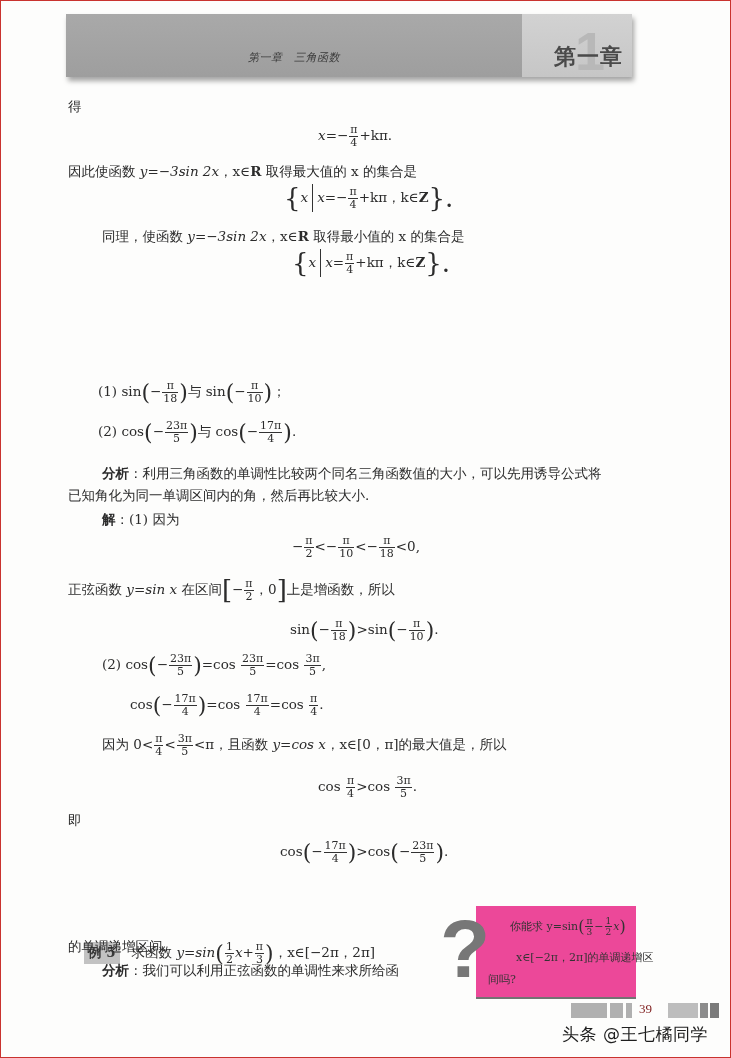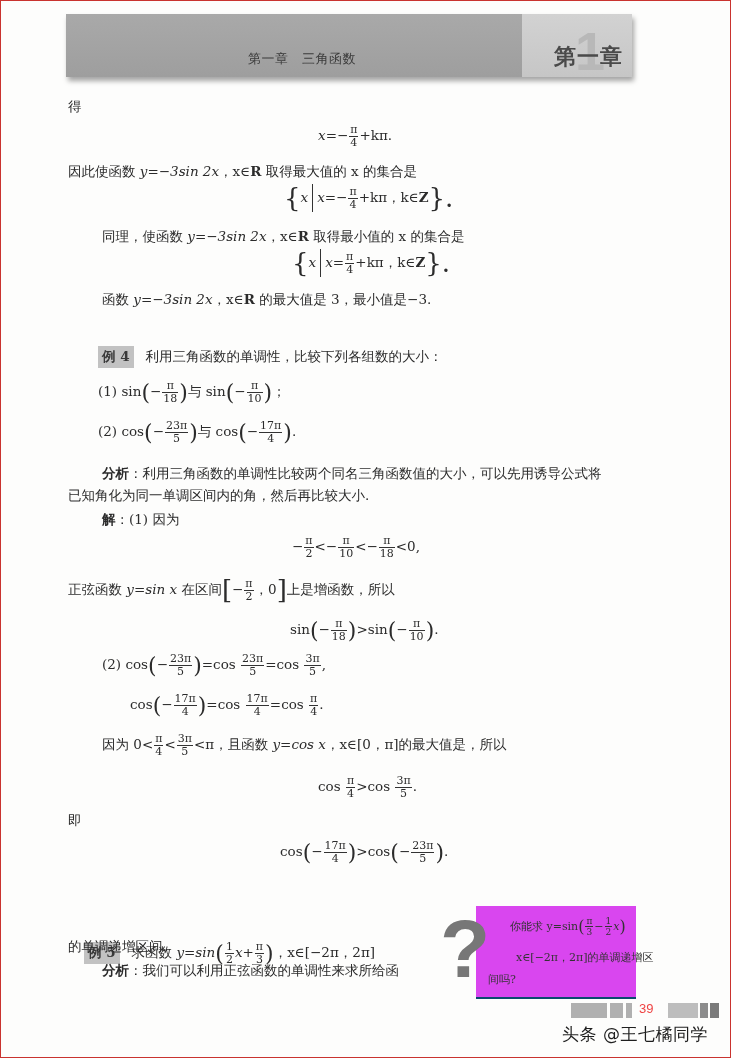--- a/index.html
+++ b/index.html
@@ -22,22 +22,22 @@
   .banner {
     position: absolute; left: 66px; top: 14px; width: 566px; height: 63px;
     background: linear-gradient(#a9a9a9, #9e9e9e);
     box-shadow: 2px 4px 5px rgba(0,0,0,0.35);
   }
   .banner-right {
     position: absolute; left: 522px; top: 14px; width: 110px; height: 63px;
     background: linear-gradient(#d2d2d2, #c6c6c6);
   }
   .banner-title {
-    position: absolute; left: 248px; top: 50px; font-size: 13px; color: #3a3a3a;
-    letter-spacing: 0.5px;
+    position: absolute; left: 248px; top: 50px; font-size: 11px; color: #3a3a3a;
+    font-style: italic; letter-spacing: 0.5px;
   }
   .chapter-big-num {
     position: absolute; left: 575px; top: 20px; font-size: 54px; font-weight: bold;
     color: #b8b8b8; font-family: "Liberation Sans", sans-serif;
   }
   .chapter-label {
     position: absolute; left: 554px; top: 42px; font-size: 22px; font-weight: bold;
     color: #4a4a4a; letter-spacing: 1px;
   }
   i.v { font-style: italic; }
@@ -52,30 +52,30 @@
   .brack { font-size: 26px; vertical-align: middle; line-height: 1; font-weight: 200; }
   .bar { display: inline-block; width: 1px; height: 28px; background: #333; vertical-align: middle; margin: 0 4px; }
   .example-tag {
     display: inline-block; background: #c2c2c2; color: #3a3a3a; padding: 2px 4px;
     margin-right: 12px; font-weight: bold;
   }
   .b { font-weight: bold; font-family: Liberation Mono, monospace; }
   
   .qbox {
     position: absolute; left: 476px; top: 906px; width: 160px; height: 91px;
-    background: #d946ef; border-bottom: 2px solid #0c4a6e;
+    background: #ec4899; border-bottom: 2px solid #737373;
     font-size: 11px; color: #333; text-decoration: underline;
   }
   .qmark {
     position: absolute; left: 440px; top: 908px; font-size: 82px; font-weight: bold;
     color: #777; font-family: "Liberation Sans", sans-serif; line-height: 1;
   }
   
   .pg-block { position: absolute; top: 1003px; height: 15px; background: #b0b0b0; }
-  .pg-num { position: absolute; left: 639px; top: 1001px; font-size: 13px; color: #ef4444; font-family: Liberation Sans, sans-serif; }
+  .pg-num { position: absolute; left: 639px; top: 1001px; font-size: 13px; color: #7f1d1d; font-family: Liberation Serif, serif; }
   .watermark {
     position: absolute; left: 562px; top: 1023px; font-size: 17px; color: #1f1f1f;
     font-family: "DejaVu Sans", sans-serif; letter-spacing: 0.5px;
   }
 </style>
 </head>
 <body>
 
 <div class="frame"></div>
 
@@ -102,27 +102,21 @@
   </div>
 
   <div class="abs" style="left:102px;top:228px;">
     <span>同理，使函数 </span><i class="v">y=−3sin 2x</i><span>，x∈</span><b class="set">R</b><span> 取得最小值的 x 的集合是</span>
   </div>
 
   <div class="abs" style="left:292px;top:249px;">
     <span class="brack">{</span><i class="v">x</i><span class="bar"></span><i class="v">x=</i><span class="frac"><span class="num">π</span><span>4</span></span><span>+kπ，k∈</span><b class="set">Z</b><span class="brack">}.</span>
   </div>
 
-  <div class="abs" style="left:102px;top:291px;">
-    <span>函数 </span><i class="v">y=−3sin 2x</i><span>，x∈</span><b class="set">R</b><span> 的最大值是 3，最小值是−3.</span>
-  </div>
 
-  <div class="abs" style="left:98px;top:346px;">
-    <span class="example-tag">例 4</span><span>利用三角函数的单调性，比较下列各组数的大小：</span>
-  </div>
 
   <div class="abs" style="left:98px;top:380px;">
     <span>(1)</span>&nbsp;<span>sin</span><span class="paren">(</span>−<span class="frac"><span class="num">π</span><span>18</span></span><span class="paren">)</span><span>与</span>&nbsp;<span>sin</span><span class="paren">(</span>−<span class="frac"><span class="num">π</span><span>10</span></span><span class="paren">)</span><span>；</span>
   </div>
 
   <div class="abs" style="left:98px;top:420px;">
     <span>(2)</span>&nbsp;<span>cos</span><span class="paren">(</span>−<span class="frac"><span class="num">23π</span><span>5</span></span><span class="paren">)</span><span>与</span>&nbsp;<span>cos</span><span class="paren">(</span>−<span class="frac"><span class="num">17π</span><span>4</span></span><span class="paren">)</span><span>.</span>
   </div>
 
   <div class="abs" style="left:102px;top:465px;">

